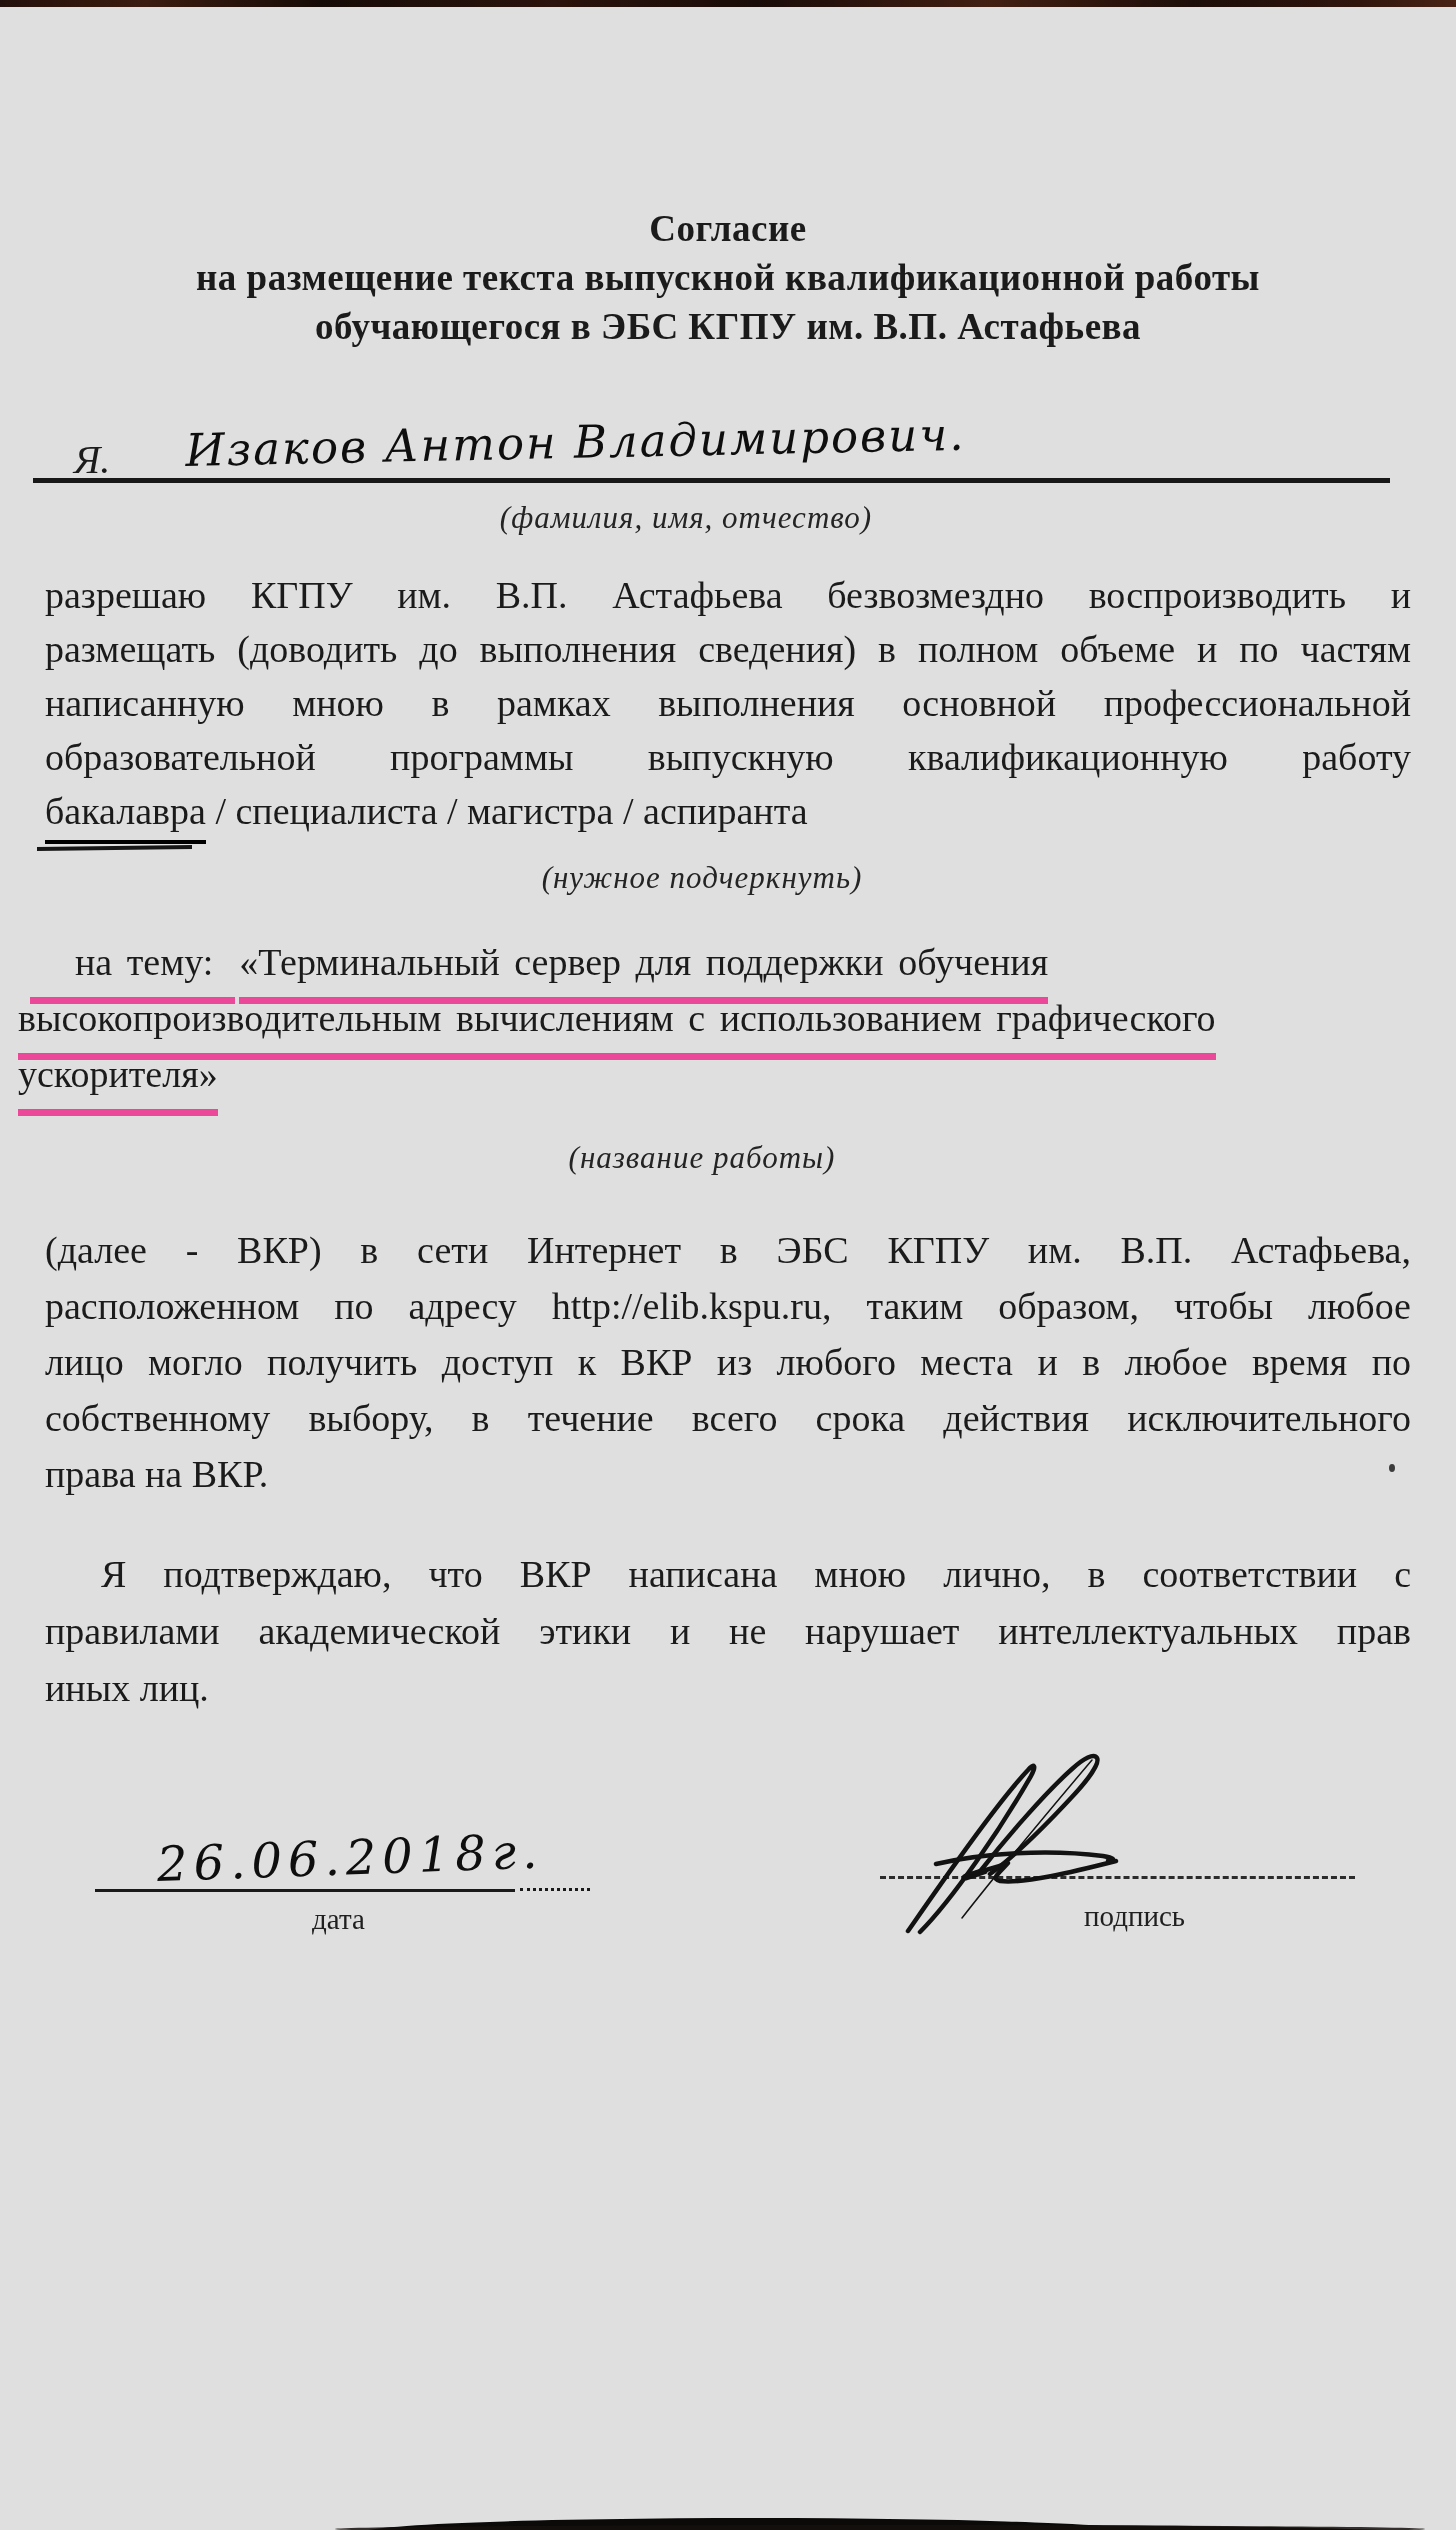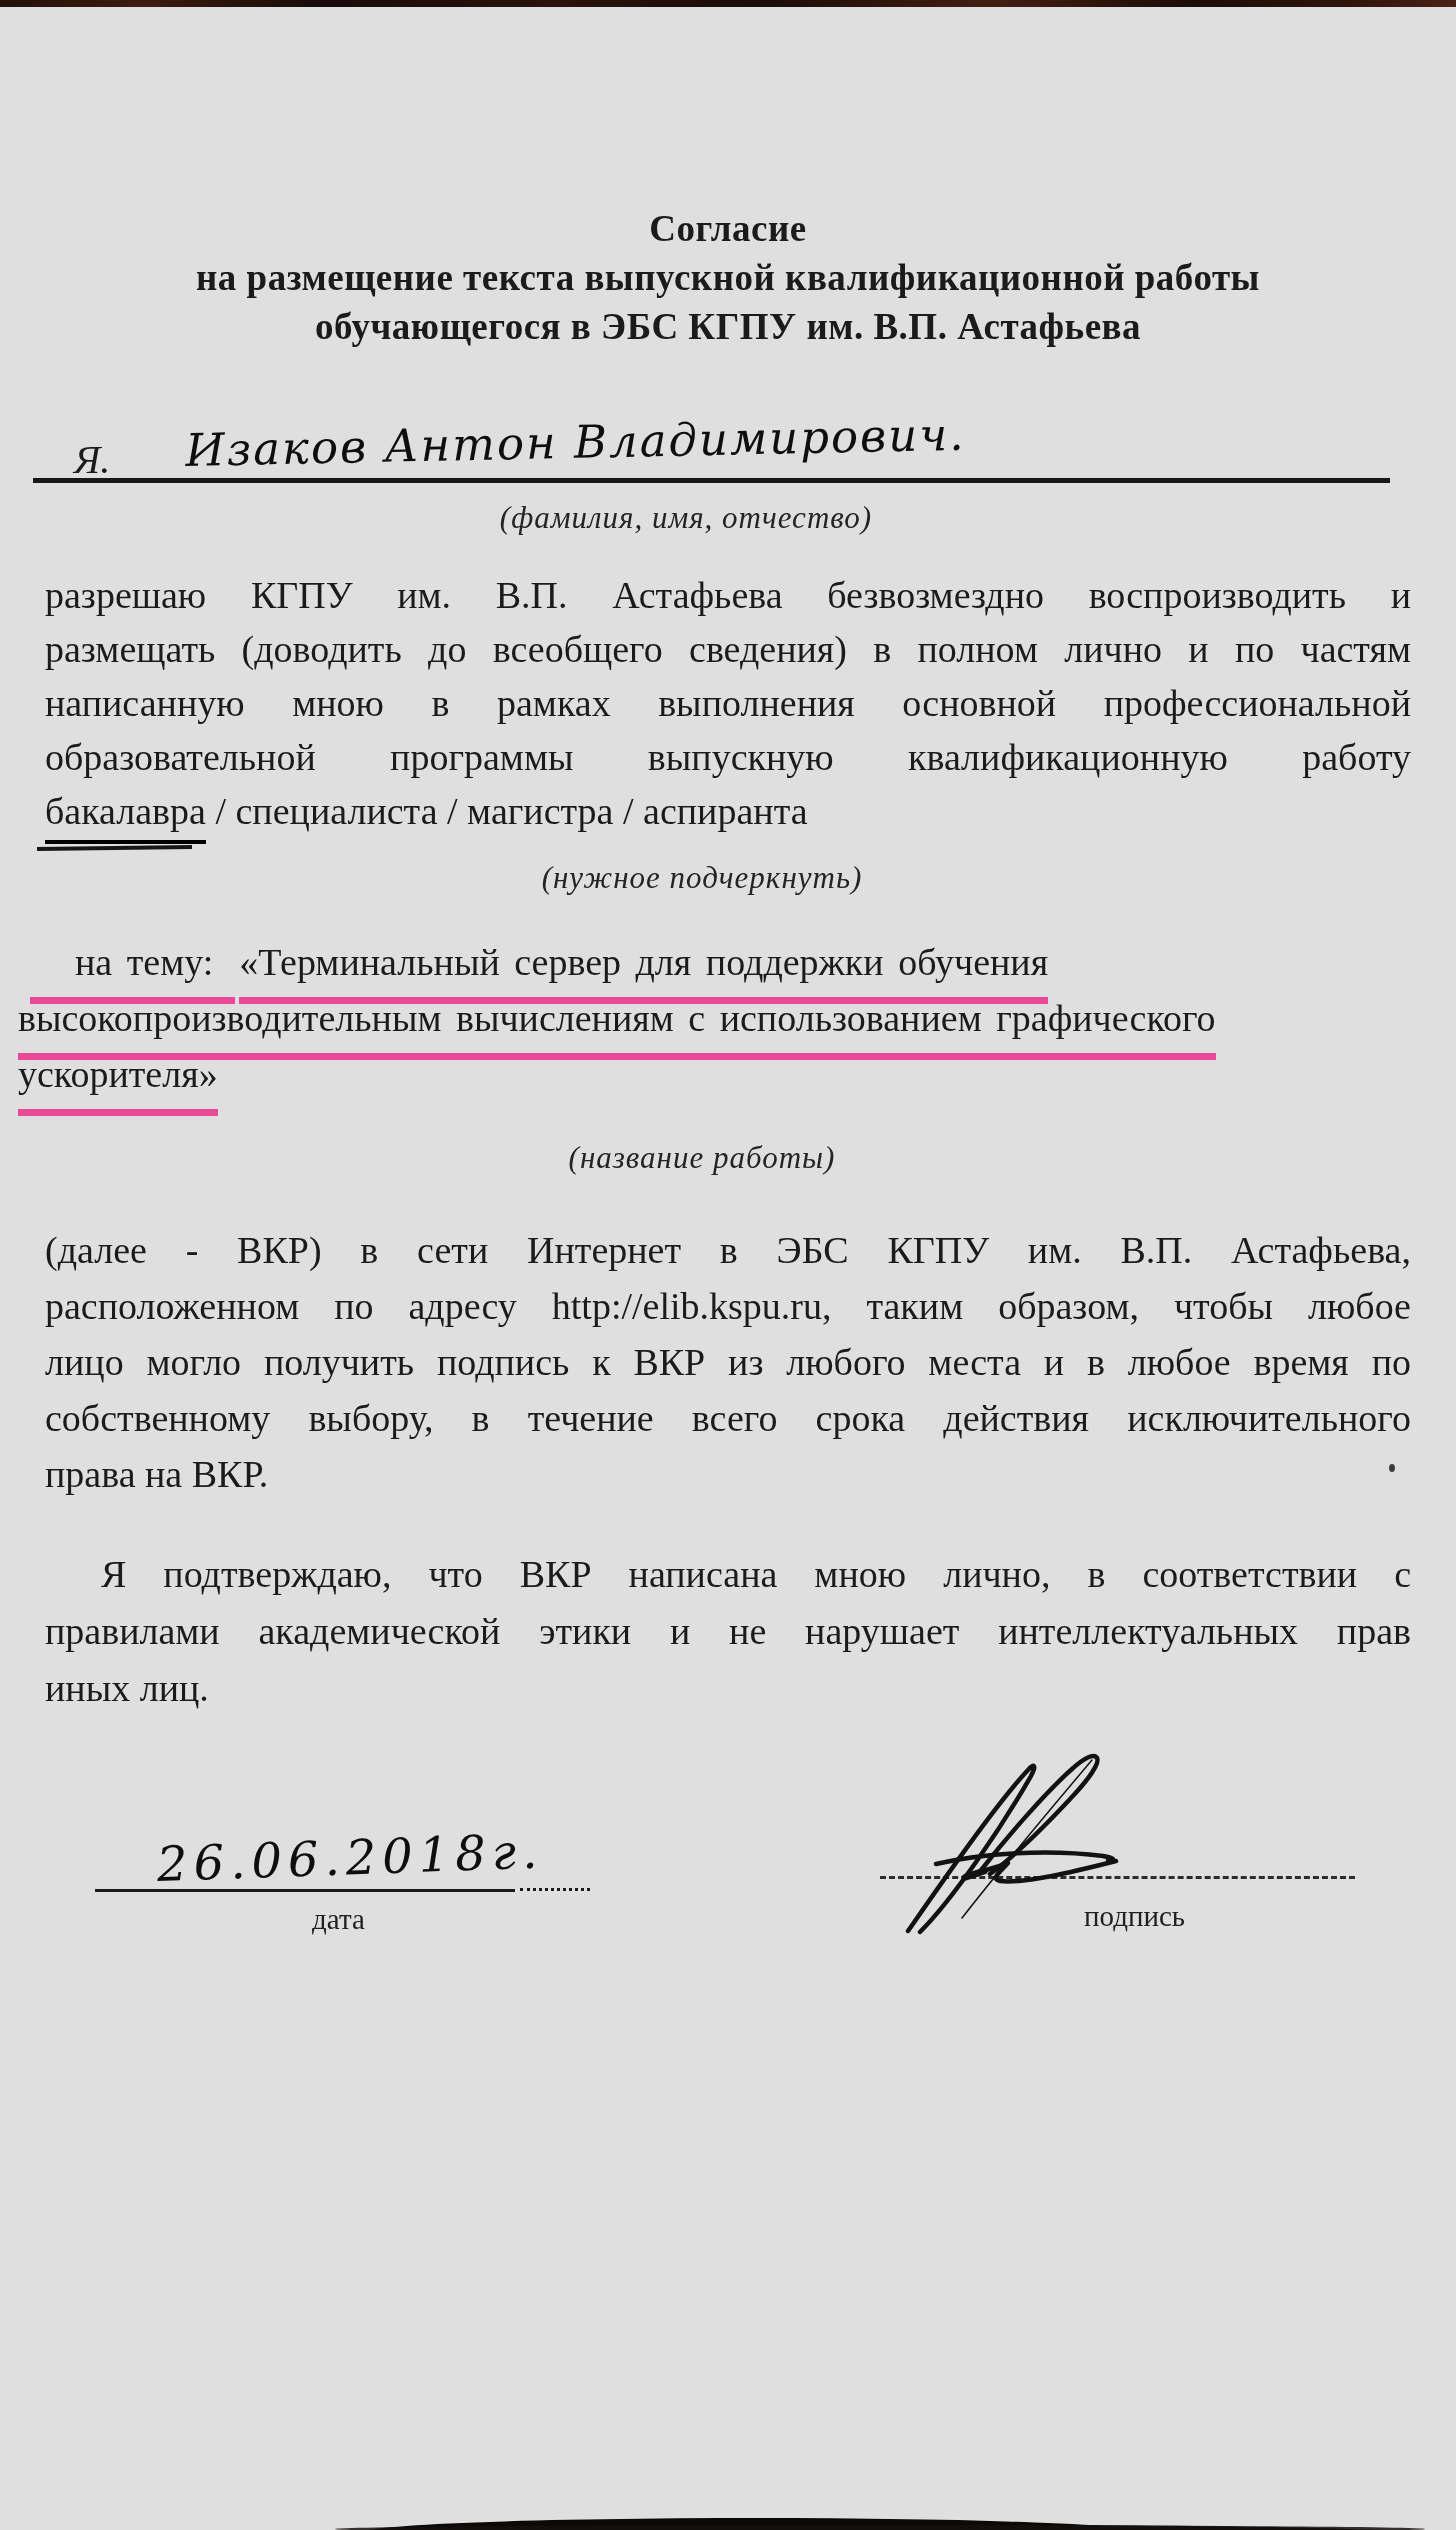--- a/index.html
+++ b/index.html
@@ -90,36 +90,36 @@
     <div>обучающегося в ЭБС КГПУ им. В.П. Астафьева</div>
   </div>
 
   <span class="prefix">Я.</span>
   <span class="handwriting name-hw">Изаков Антон Владимирович.</span>
   <div class="name-underline"></div>
   <div class="caption cap-fio">(фамилия, имя, отчество)</div>
 
   <div class="para p1">
     <div class="line">разрешаю КГПУ им. В.П. Астафьева безвозмездно воспроизводить и</div>
-    <div class="line">размещать (доводить до всеобщего сведения) в полном лично и по частям</div>
+    <div class="line">размещать (доводить до выполнения сведения) в полном объеме и по частям</div>
     <div class="line">написанную мною в рамках выполнения основной профессиональной</div>
     <div class="line">образовательной программы выпускную квалификационную работу</div>
     <div class="line last"><span class="degree">бакалавра</span><span> / специалиста / магистра / аспиранта</span></div>
   </div>
   <div class="caption cap-under">(нужное подчеркнуть)</div>
 
   <div class="theme theme-a"><span class="uline lbl">на тему:</span><span class="uline ttl">«Терминальный сервер для поддержки обучения</span></div>
   <div class="theme theme-b"><span class="uline">высокопроизводительным вычислениям с использованием графического</span></div>
   <div class="theme theme-c"><span class="uline">ускорителя»</span></div>
   <div class="caption cap-work">(название работы)</div>
 
   <div class="para p2">
     <div class="line">(далее - ВКР) в сети Интернет в ЭБС КГПУ им. В.П. Астафьева,</div>
     <div class="line">расположенном по адресу http://elib.kspu.ru, таким образом, чтобы любое</div>
-    <div class="line">лицо могло получить подпись к ВКР из любого места и в любое время по</div>
+    <div class="line">лицо могло получить доступ к ВКР из любого места и в любое время по</div>
     <div class="line">собственному выбору, в течение всего срока действия исключительного</div>
     <div class="line last">права на ВКР.</div>
   </div>
 
   <div class="para p3">
     <div class="line indent">Я подтверждаю, что ВКР написана мною лично, в соответствии с</div>
     <div class="line">правилами академической этики и не нарушает интеллектуальных прав</div>
     <div class="line last">иных лиц.</div>
   </div>
 

